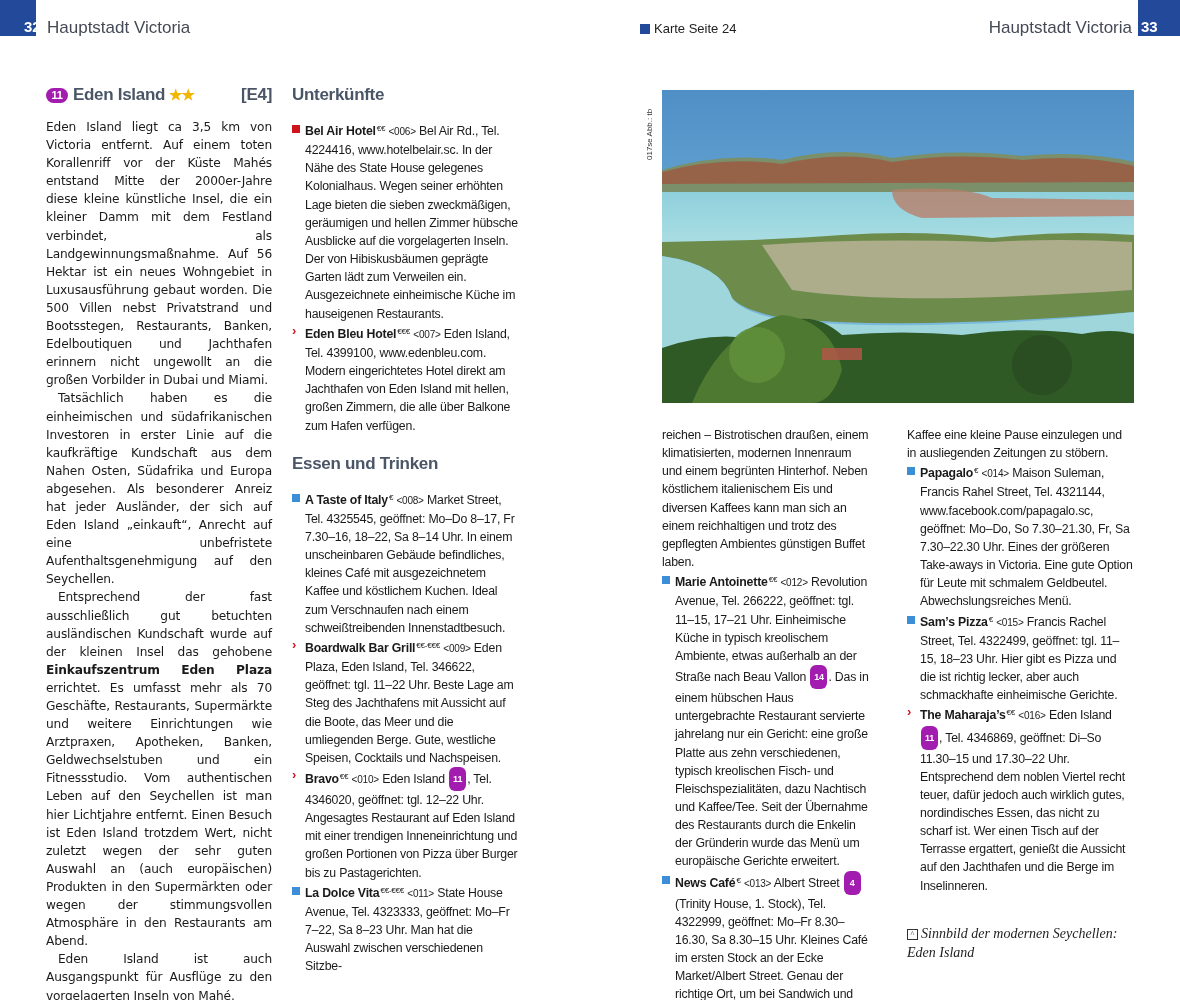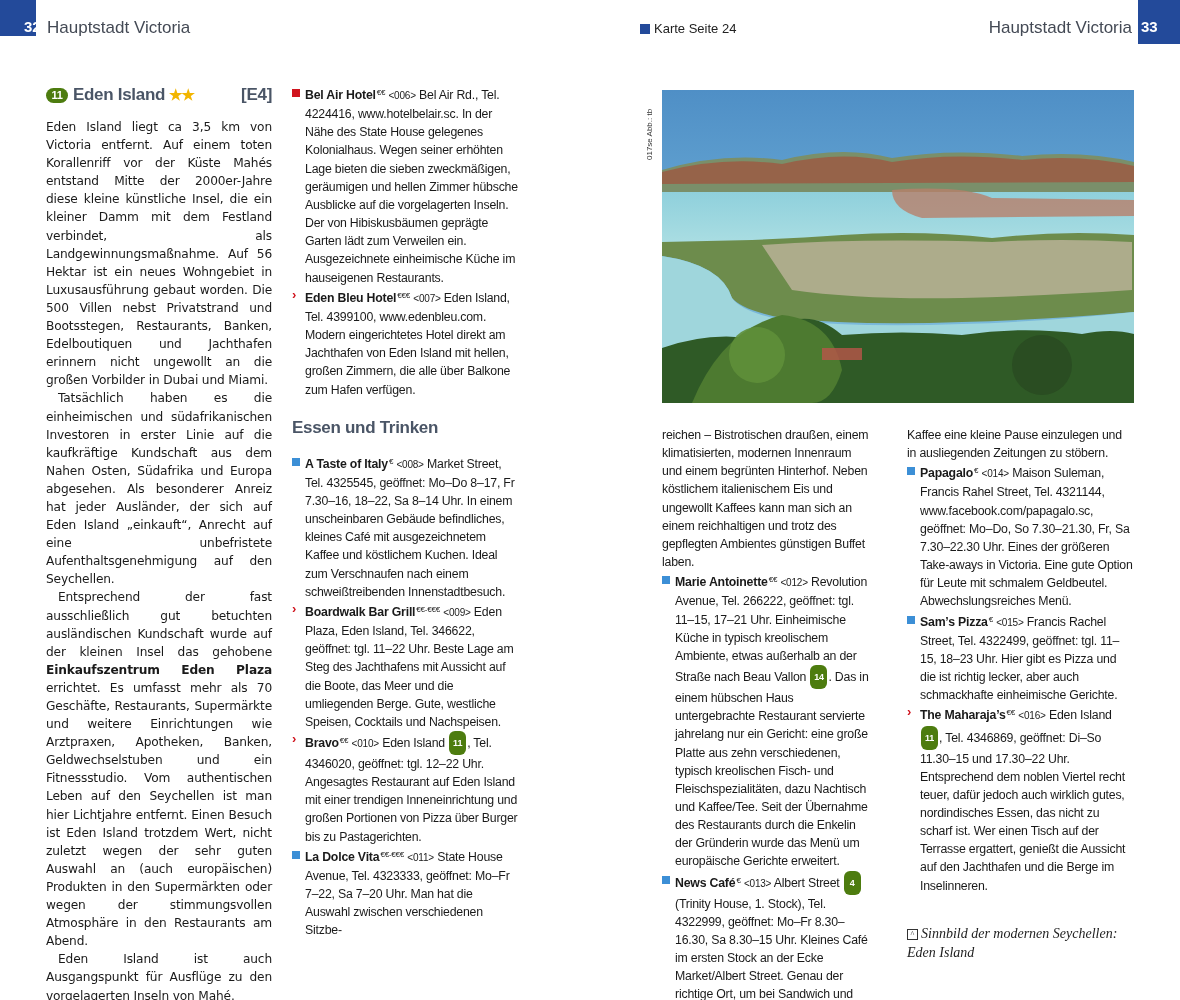--- a/index.html
+++ b/index.html
@@ -3,36 +3,36 @@
 <meta charset="utf-8">
 <style>
   * { box-sizing: border-box; margin: 0; padding: 0; }
   html, body { width: 1180px; height: 1000px; background: #ffffff; overflow: hidden; }
   body { position: relative; font-family: "Liberation Sans", sans-serif; color: #1a1a1a; }
 
   
   .page-tab { position: absolute; top: 0; background: #234a9a; color: #fff; font-weight: bold;
     font-family: "Liberation Sans", sans-serif; font-size: 15px; line-height: 18px; }
   .page-tab.left { left: 0; width: 32px; height: 36px; padding: 18px 12px 0 24px; }
-  .page-tab.right { right: 0; width: 42px; height: 44px; padding: 18px 0 0 3px; }
+  .page-tab.right { right: 0; width: 42px; height: 36px; padding: 18px 0 0 3px; }
   .running-head { position: absolute; top: 18px; font-size: 17px; color: #444a55; line-height: 20px; }
   .running-head.left { left: 47px; }
   .running-head.right { right: 48px; }
   .map-ref { position: absolute; top: 21px; left: 640px; font-size: 13px; color: #222; line-height: 16px; display: flex; align-items: center; gap: 4px; font-family: "Liberation Sans", sans-serif; }
   .map-ref .sq { width: 10px; height: 10px; background: #234a9a; display: inline-block; }
 
   
   .col { position: absolute; }
   .col1 { left: 46px; top: 84px; width: 226px; }
   .col2 { left: 292px; top: 84px; width: 228px; }
   .col3 { left: 662px; top: 426px; width: 210px; }
   .col4 { left: 907px; top: 426px; width: 226px; }
 
   .sight-head { display: flex; align-items: center; height: 22px; margin-bottom: 12px; font-weight: bold; font-size: 17px; color: #4a5566; letter-spacing: -0.3px; }
-  .num-badge { display: inline-flex; align-items: center; justify-content: center; background: #4d7c0f; color: #fff; font-size: 11px; font-weight: bold; border-radius: 8px; min-width: 22px; height: 15px; margin-right: 5px; padding: 0 3px; line-height: 15px; }
+  .num-badge { display: inline-flex; align-items: center; justify-content: center; background: #a21caf; color: #fff; font-size: 11px; font-weight: bold; border-radius: 8px; min-width: 22px; height: 15px; margin-right: 5px; padding: 0 3px; line-height: 15px; }
   .num-badge.small { font-size: 9px; min-width: 17px; height: 24px; margin: 0 1px; vertical-align: 1px; line-height: 12px; border-radius: 6px; }
   .stars { color: #f2b500; margin-left: 4px; font-size: 15px; letter-spacing: -1px; }
   .grid-ref { margin-left: auto; color: #4a5566; font-weight: bold; }
 
   .body-text { font-family: "DejaVu Sans", sans-serif; font-size: 12.2px; line-height: 18.1px; text-align: justify; letter-spacing: -0.15px; color: #1a1a1a; hyphens: manual; }
   .body-text p { text-indent: 0; }
   .body-text p + p { text-indent: 12px; }
   .body-text b { font-weight: bold; }
 
   .sec-head { font-weight: bold; font-size: 17px; color: #4a5566; line-height: 22px; margin-bottom: 14px; letter-spacing: -0.3px; }
@@ -76,20 +76,21 @@
   </div>
   <div class="body-text">
     <p>Eden Island liegt ca 3,5 km von Victoria entfernt. Auf einem toten Korallenriff vor der Küste Mahés entstand Mitte der 2000er-Jahre diese kleine künstliche Insel, die ein kleiner Damm mit dem Festland verbindet, als Landgewinnungsmaßnahme. Auf 56 Hektar ist ein neues Wohngebiet in Luxusausführung gebaut worden. Die 500 Villen nebst Privatstrand und Bootsstegen, Restaurants, Banken, Edelboutiquen und Jachthafen erinnern nicht ungewollt an die großen Vorbilder in Dubai und Miami.</p>
     <p>Tatsächlich haben es die einheimischen und südafrikanischen Investoren in erster Linie auf die kaufkräftige Kundschaft aus dem Nahen Osten, Südafrika und Europa abgesehen. Als besonderer Anreiz hat jeder Ausländer, der sich auf Eden Island „einkauft“, Anrecht auf eine unbefristete Aufenthaltsgenehmigung auf den Seychellen.</p>
     <p><span>Entsprechend der fast ausschließlich gut betuchten ausländischen Kundschaft wurde auf der kleinen Insel das gehobene </span><b>Einkaufszentrum Eden Plaza</b><span> errichtet. Es umfasst mehr als 70 Geschäfte, Restaurants, Supermärkte und weitere Einrichtungen wie Arztpraxen, Apotheken, Banken, Geldwechselstuben und ein Fitnessstudio. Vom authentischen Leben auf den Seychellen ist man hier Lichtjahre entfernt. Einen Besuch ist Eden Island trotzdem Wert, nicht zuletzt wegen der sehr guten Auswahl an (auch europäischen) Produkten in den Supermärkten oder wegen der stimmungsvollen Atmosphäre in den Restaurants am Abend.</span></p>
     <p>Eden Island ist auch Ausgangspunkt für Ausflüge zu den vorgelagerten Inseln von Mahé.</p>
   </div>
 </div>
 
 <div class="col col2">
+  <div class="sec-head">Unterkünfte</div>
   <div class="entries">
     <div class="entry">
       <span class="marker red"></span>
       <span class="name">Bel Air Hotel</span><span class="price">€€</span> <span class="code">&lt;006&gt;</span><span> Bel Air Rd., Tel. 4224416, www.hotelbelair.sc. In der Nähe des State House gelegenes Kolonialhaus. Wegen seiner erhöhten Lage bieten die sieben zweckmäßigen, geräumigen und hellen Zimmer hübsche Ausblicke auf die vorgelagerten Inseln. Der von Hibiskusbäumen geprägte Garten lädt zum Verweilen ein. Ausgezeichnete einheimische Küche im hauseigenen Restaurants.</span>
     </div>
     <div class="entry">
       <span class="marker chev">›</span>
       <span class="name">Eden Bleu Hotel</span><span class="price">€€€</span> <span class="code">&lt;007&gt;</span><span> Eden Island, Tel. 4399100, www.edenbleu.com. Modern eingerichtetes Hotel direkt am Jachthafen von Eden Island mit hellen, großen Zimmern, die alle über Balkone zum Hafen verfügen.</span>
     </div>
   </div>
@@ -103,21 +104,21 @@
     <div class="entry">
       <span class="marker chev">›</span>
       <span class="name">Boardwalk Bar Grill</span><span class="price">€€-€€€</span> <span class="code">&lt;009&gt;</span><span> Eden Plaza, Eden Island, Tel. 346622, geöffnet: tgl. 11–22 Uhr. Beste Lage am Steg des Jachthafens mit Aussicht auf die Boote, das Meer und die umliegenden Berge. Gute, westliche Speisen, Cocktails und Nachspeisen.</span>
     </div>
     <div class="entry">
       <span class="marker chev">›</span>
       <span class="name">Bravo</span><span class="price">€€</span> <span class="code">&lt;010&gt;</span><span> Eden Island </span><span class="num-badge small">11</span><span>, Tel. 4346020, geöffnet: tgl. 12–22 Uhr. Angesagtes Restaurant auf Eden Island mit einer trendigen Inneneinrichtung und großen Portionen von Pizza über Burger bis zu Pastagerichten.</span>
     </div>
     <div class="entry">
       <span class="marker blue"></span>
-      <span class="name">La Dolce Vita</span><span class="price">€€-€€€</span> <span class="code">&lt;011&gt;</span><span> State House Avenue, Tel. 4323333, geöffnet: Mo–Fr 7–22, Sa 7–20 Uhr. Man hat die Auswahl zwischen verschiedenen Sitzbe-</span>
+      <span class="name">La Dolce Vita</span><span class="price">€€-€€€</span> <span class="code">&lt;011&gt;</span><span> State House Avenue, Tel. 4323333, geöffnet: Mo–Fr 7–22, Sa 8–23 Uhr. Man hat die Auswahl zwischen verschiedenen Sitzbe-</span>
     </div>
   </div>
 </div>
 
 <div class="photo-credit">017se Abb.: tb</div>
 <div class="photo">
   <svg width="472" height="313" viewBox="0 0 472 313" xmlns="http://www.w3.org/2000/svg">
     <defs>
       <linearGradient id="sea" x1="0" y1="0" x2="0" y2="1">
         <stop offset="0" stop-color="#4f8fc6"></stop>
@@ -145,21 +146,21 @@
     <path d="M0 258 Q50 240 100 250 Q140 210 180 245 Q240 240 300 245 Q360 236 420 244 Q450 238 472 244 L472 313 L0 313 Z" fill="#2f5a26"></path>
     <path d="M30 313 Q60 240 120 225 Q170 230 180 280 Q170 313 150 313 Z" fill="#4d7a30"></path>
     <circle cx="95" cy="265" r="28" fill="#5f8f3a" opacity="0.9"></circle>
     <circle cx="380" cy="275" r="30" fill="#2a4d22"></circle>
     <rect x="160" y="258" width="40" height="12" fill="#b9554a" opacity="0.8"></rect>
   </svg>
 </div>
 
 <div class="col col3">
   <div class="entries">
-    <div class="entry cont">reichen – Bistrotischen draußen, einem klimatisierten, modernen Innenraum und einem begrünten Hinterhof. Neben köstlichem italienischem Eis und ungewollt Kaffees kann man sich an einem reichhaltigen und trotz des gepflegten Ambientes günstigen Buffet laben.</div>
+    <div class="entry cont">reichen – Bistrotischen draußen, einem klimatisierten, modernen Innenraum und einem begrünten Hinterhof. Neben köstlichem italienischem Eis und diversen Kaffees kann man sich an einem reichhaltigen und trotz des gepflegten Ambientes günstigen Buffet laben.</div>
     <div class="entry">
       <span class="marker blue"></span>
       <span class="name">Marie Antoinette</span><span class="price">€€</span> <span class="code">&lt;012&gt;</span><span> Revolution Avenue, Tel. 266222, geöffnet: tgl. 11–15, 17–21 Uhr. Einheimische Küche in typisch kreolischem Ambiente, etwas außerhalb an der Straße nach Beau Vallon </span><span class="num-badge small">14</span><span>. Das in einem hübschen Haus untergebrachte Restaurant servierte jahrelang nur ein Gericht: eine große Platte aus zehn verschiedenen, typisch kreolischen Fisch- und Fleischspezialitäten, dazu Nachtisch und Kaffee/Tee. Seit der Übernahme des Restaurants durch die Enkelin der Gründerin wurde das Menü um europäische Gerichte erweitert.</span>
     </div>
     <div class="entry">
       <span class="marker blue"></span>
       <span class="name">News Café</span><span class="price">€</span> <span class="code">&lt;013&gt;</span><span> Albert Street </span><span class="num-badge small">4</span><span> (Trinity House, 1. Stock), Tel. 4322999, geöffnet: Mo–Fr 8.30–16.30, Sa 8.30–15 Uhr. Kleines Café im ersten Stock an der Ecke Market/Albert Street. Genau der richtige Ort, um bei Sandwich und</span>
     </div>
   </div>
 </div>

